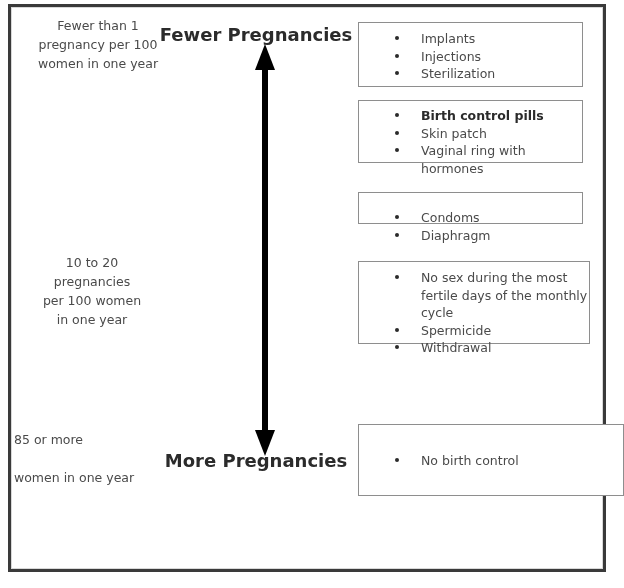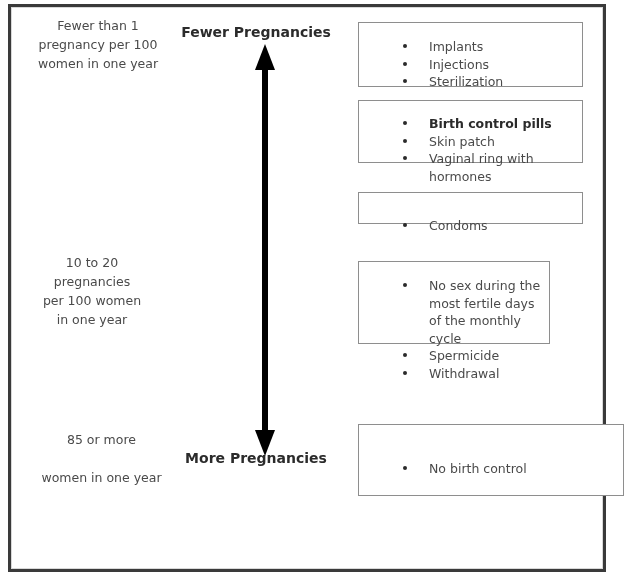--- a/index.html
+++ b/index.html
@@ -57,28 +57,28 @@
     left: 18px;
     top: 238px;
     width: 148px;
     text-align: center;
     margin-top: 15px;
   }
   #rate-bottom {
     left: 14px;
     top: 430px;
     width: 175px;
-    text-align: center;
+    text-align: left;
   }
 
   
   .axis-heading {
     position: absolute;
     color: #2b2b2b;
-    font-size: 14px;
+    font-size: 18px;
     font-weight: bold;
     font-family: "DejaVu Sans", sans-serif;
     text-align: center;
     width: 200px;
   }
   #heading-fewer {
     left: 156px;
     top: 24px;
   }
   #heading-more {
@@ -97,21 +97,21 @@
 
   
   .method-box {
     position: absolute;
     border: 1px solid #8e8e8e;
     box-sizing: border-box;
     background: #ffffff;
   }
   .method-list {
     list-style: none;
-    margin: 8px;
+    margin: 0;
     padding: 0;
   }
   .method-item {
     position: relative;
     color: #4a4a4a;
     font-size: 12.5px;
     line-height: 17.5px;
     padding-left: 62px;
     font-family: "DejaVu Sans", sans-serif;
   }
@@ -125,21 +125,21 @@
     background: #2b2b2b;
   }
   .method-item.bold {
     font-weight: bold;
     color: #2b2b2b;
   }
 
   #box-1 { left: 358px; top: 22px;  width: 225px; height: 65px;  padding-top: 7px; }
   #box-2 { left: 358px; top: 100px; width: 225px; height: 63px;  padding-top: 6px; }
   #box-3 { left: 358px; top: 192px; width: 225px; height: 32px;  padding-top: 16px; }
-  #box-4 { left: 358px; top: 261px; width: 192px; height: 83px;  padding-top: 7px; }
+  #box-4 { left: 358px; top: 261px; width: 232px; height: 83px;  padding-top: 7px; }
   #box-5 { left: 358px; top: 424px; width: 266px; height: 72px;  padding-top: 27px; }
 </style>
 </head>
 <body>
 
 <div id="page">
 
   <div id="outer-frame"></div>
   <div id="inner-frame"></div>
 
@@ -204,20 +204,24 @@
       </li>
     </ul>
   </div>
 
   <div class="method-box" id="box-3">
     <ul class="method-list">
       <li class="method-item">
         <span class="bullet"></span>
         <span>Condoms</span>
       </li>
+      <li class="method-item">
+        <span class="bullet"></span>
+        <span>Diaphragm</span>
+      </li>
     </ul>
   </div>
 
   <div class="method-box" id="box-4">
     <ul class="method-list">
       <li class="method-item">
         <span class="bullet"></span>
         <span>No sex during the most fertile days of the monthly cycle</span>
       </li>
       <li class="method-item">

